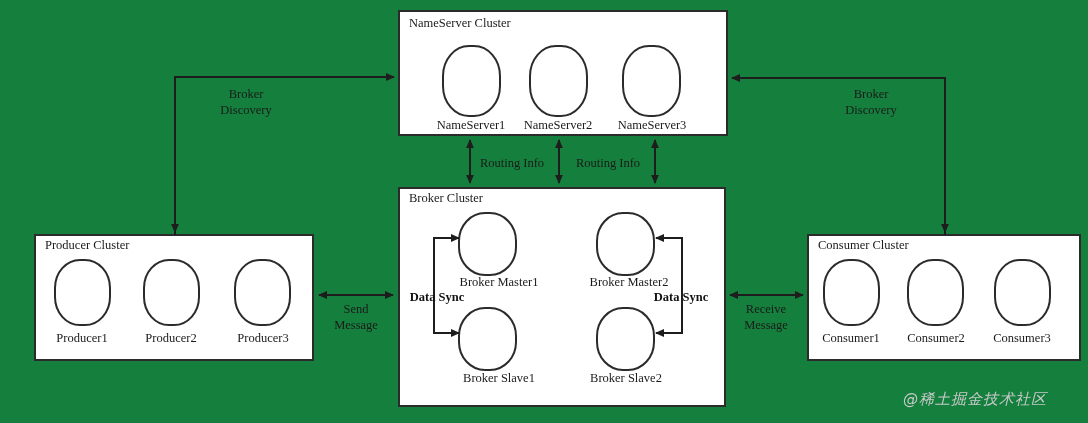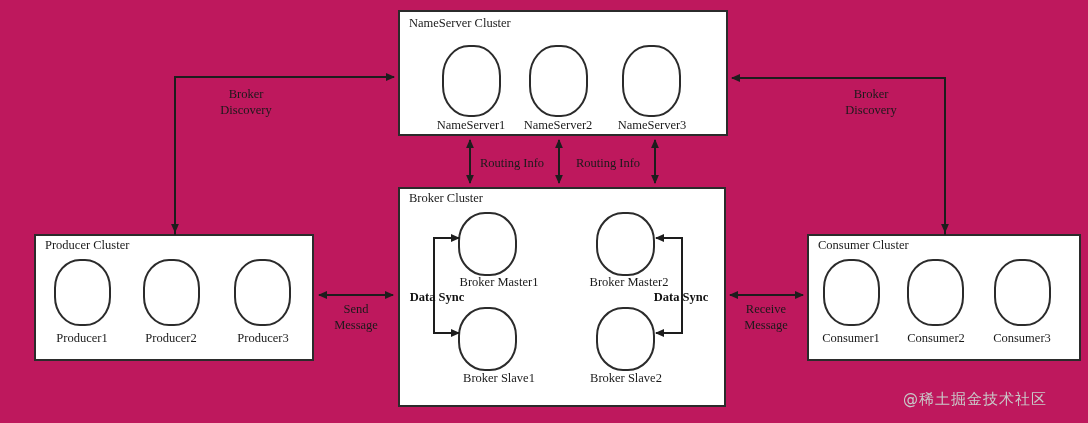--- a/index.html
+++ b/index.html
@@ -7,21 +7,21 @@
     padding: 0;
     background: #ffffff;
   }
   body {
     font-family: "Liberation Serif", "DejaVu Serif", serif;
   }
   #canvas {
     position: relative;
     width: 1088px;
     height: 423px;
-    background: #be185d;
+    background: #15803d;
     overflow: hidden;
   }
   #diagram-svg {
     position: absolute;
     left: 0;
     top: 0;
     width: 1088px;
     height: 423px;
   }
   .cluster-box {
@@ -73,20 +73,21 @@
     font-family: "DejaVu Sans", sans-serif;
     color: #c9c9c9;
     white-space: nowrap;
     user-select: none;
   }
   #wm-juejin {
     left: 903px;
     top: 390px;
     font-size: 15px;
     letter-spacing: 1px;
+    font-style: italic;
   }
   #wm-csdn {
     left: 938px;
     top: 392px;
     font-size: 15px;
     color: #d2d2d2;
     letter-spacing: 0.5px;
   }
 </style>
 </head>

